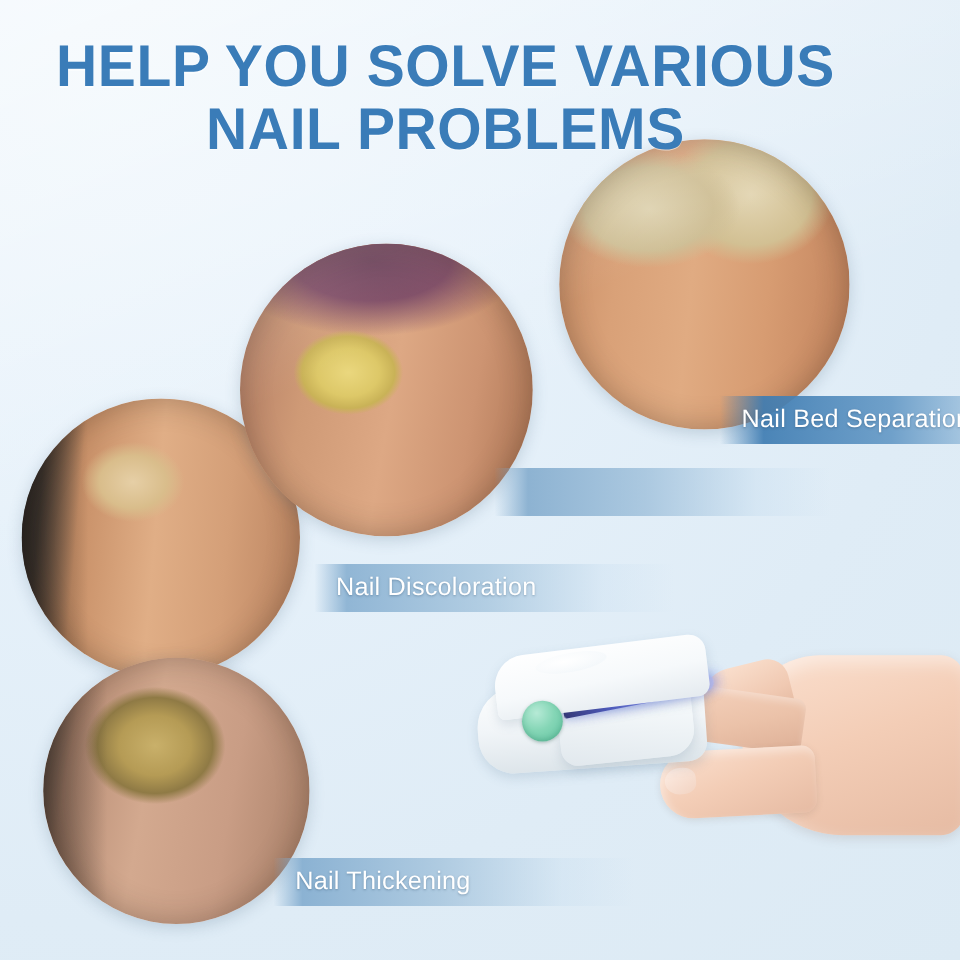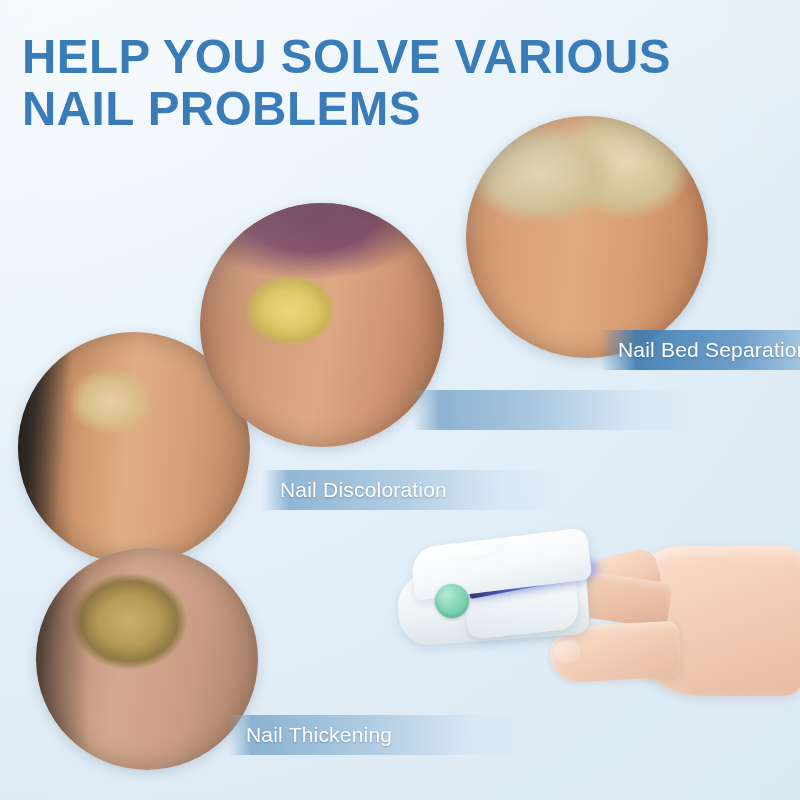--- a/index.html
+++ b/index.html
@@ -2,21 +2,21 @@
 <html><head>
 <meta charset="utf-8">
 <style>
   * { margin:0; padding:0; box-sizing:border-box; }
   html,body { width:800px; height:800px; }
   body {
     font-family:"Liberation Sans", sans-serif;
     position:relative; overflow:hidden;
     background:#e9f3fb;
   }
-  #stage { position:absolute; inset:0; width:800px; height:800px; overflow:hidden; }
+  #stage { position:absolute; inset:0; width:800px; height:800px; overflow:hidden;text-align:center; }
 
   .bg {
     position:absolute; inset:0;
     background:
       radial-gradient(circle at 12% 6%, #eef6fc 0%, #e6f1fa 38%, #dfecf6 70%, #dceaf4 100%);
   }
   .bg-sheen{
     position:absolute; inset:0;
     background:linear-gradient(160deg, rgba(255,255,255,.55) 0%, rgba(255,255,255,0) 45%);
   }

